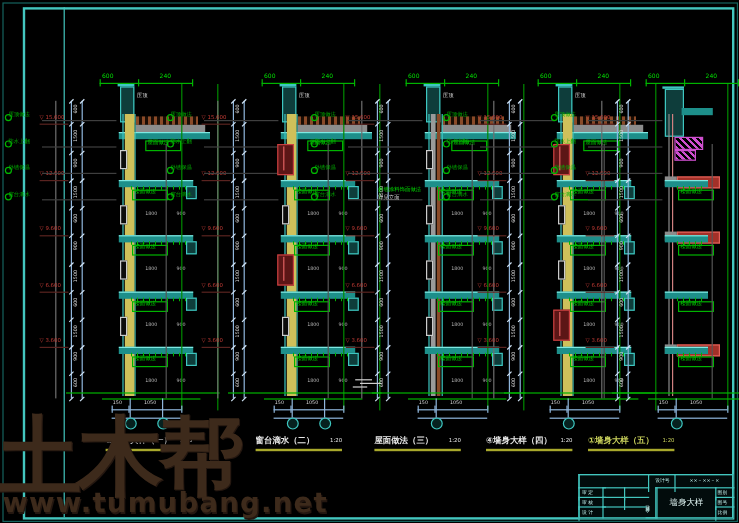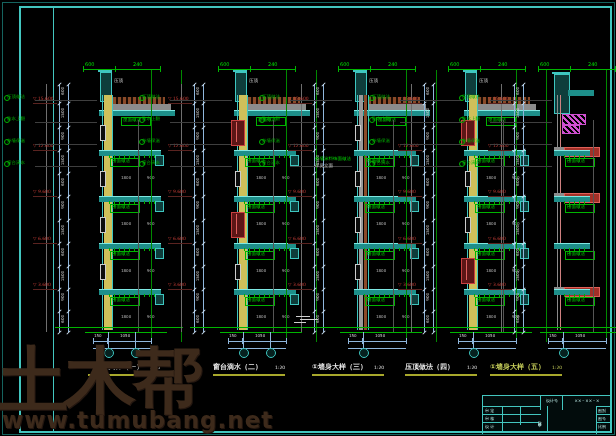--- a/index.html
+++ b/index.html
@@ -412,21 +412,21 @@
       <div class="abs" style="left: 340px; top: 332px; width: 82px; height: 1px; background: rgb(0, 180, 0);"></div>
       <div class="abs" style="left: 348px; top: 341px; width: 58px; height: 1px; background: rgb(143, 182, 220);"></div>
       <div class="abs" style="left: 348px; top: 338px; width: 1px; height: 6px; background: rgb(143, 182, 220);"></div>
       <div class="abs" style="left: 362px; top: 338px; width: 1px; height: 6px; background: rgb(143, 182, 220);"></div>
       <div class="abs" style="left: 406px; top: 338px; width: 1px; height: 6px; background: rgb(143, 182, 220);"></div>
       <div class="abs t" style="left: 349px; top: 334px; color: rgb(216, 216, 216); font-size: 4px;">150</div>
       <div class="abs t" style="left: 375px; top: 334px; color: rgb(216, 216, 216); font-size: 4px;">1050</div>
       <div class="abs" style="left: 348px; top: 348px; width: 58px; height: 1px; background: rgb(143, 182, 220);"></div>
       <div class="abs" style="left: 363px; top: 332px; width: 1px; height: 16px; background: rgb(143, 182, 220);"></div>
       <div class="abs" style="left: 359px; top: 348px; width: 8px; height: 8px; border: 1px solid rgb(62, 198, 192); border-radius: 50%; background: rgb(6, 33, 31);"></div>
-      <div class="abs t" style="left: 312px; top: 364px; color: rgb(232, 232, 232); font-size: 7px; font-weight: bold;">①墙身大样（三）</div>
+      <div class="abs t" style="left: 312px; top: 364px; color: rgb(232, 232, 232); font-size: 7px; font-weight: bold;">屋面做法（三）</div>
       <div class="abs t" style="left: 374px; top: 366px; color: rgb(232, 232, 232); font-size: 4.5px;">1:20</div>
       <div class="abs" style="left: 312px; top: 374px; width: 72px; height: 2px; background: rgb(168, 168, 44);"></div>
       <div class="abs" style="left: 448px; top: 69px; width: 77px; height: 1px; background: rgb(0, 180, 0);"></div>
       <div class="abs" style="left: 448px; top: 66px; width: 1px; height: 6px; background: rgb(0, 180, 0);"></div>
       <div class="abs" style="left: 480px; top: 66px; width: 1px; height: 6px; background: rgb(0, 180, 0);"></div>
       <div class="abs" style="left: 525px; top: 66px; width: 1px; height: 6px; background: rgb(0, 180, 0);"></div>
       <div class="abs t" style="left: 450px; top: 62px; color: rgb(0, 224, 0); font-size: 5px;">600</div>
       <div class="abs t" style="left: 498px; top: 62px; color: rgb(0, 224, 0); font-size: 5px;">240</div>
       <div class="abs" style="left: 424px; top: 84px; width: 1px; height: 248px; background: rgb(143, 182, 220);"></div>
       <div class="abs" style="left: 433px; top: 84px; width: 1px; height: 248px; background: rgb(143, 182, 220);"></div>
@@ -542,21 +542,21 @@
       <div class="abs" style="left: 450px; top: 332px; width: 82px; height: 1px; background: rgb(0, 180, 0);"></div>
       <div class="abs" style="left: 458px; top: 341px; width: 58px; height: 1px; background: rgb(143, 182, 220);"></div>
       <div class="abs" style="left: 458px; top: 338px; width: 1px; height: 6px; background: rgb(143, 182, 220);"></div>
       <div class="abs" style="left: 472px; top: 338px; width: 1px; height: 6px; background: rgb(143, 182, 220);"></div>
       <div class="abs" style="left: 516px; top: 338px; width: 1px; height: 6px; background: rgb(143, 182, 220);"></div>
       <div class="abs t" style="left: 459px; top: 334px; color: rgb(216, 216, 216); font-size: 4px;">150</div>
       <div class="abs t" style="left: 485px; top: 334px; color: rgb(216, 216, 216); font-size: 4px;">1050</div>
       <div class="abs" style="left: 458px; top: 348px; width: 58px; height: 1px; background: rgb(143, 182, 220);"></div>
       <div class="abs" style="left: 473px; top: 332px; width: 1px; height: 16px; background: rgb(143, 182, 220);"></div>
       <div class="abs" style="left: 469px; top: 348px; width: 8px; height: 8px; border: 1px solid rgb(62, 198, 192); border-radius: 50%; background: rgb(6, 33, 31);"></div>
-      <div class="abs t" style="left: 405px; top: 364px; color: rgb(232, 232, 232); font-size: 7px; font-weight: bold;">压顶做法（四）</div>
+      <div class="abs t" style="left: 405px; top: 364px; color: rgb(232, 232, 232); font-size: 7px; font-weight: bold;">④墙身大样（四）</div>
       <div class="abs t" style="left: 467px; top: 366px; color: rgb(232, 232, 232); font-size: 4.5px;">1:20</div>
       <div class="abs" style="left: 405px; top: 374px; width: 72px; height: 2px; background: rgb(168, 168, 44);"></div>
       <div class="abs" style="left: 538px; top: 69px; width: 77px; height: 1px; background: rgb(0, 180, 0);"></div>
       <div class="abs" style="left: 538px; top: 66px; width: 1px; height: 6px; background: rgb(0, 180, 0);"></div>
       <div class="abs" style="left: 570px; top: 66px; width: 1px; height: 6px; background: rgb(0, 180, 0);"></div>
       <div class="abs" style="left: 615px; top: 66px; width: 1px; height: 6px; background: rgb(0, 180, 0);"></div>
       <div class="abs t" style="left: 540px; top: 62px; color: rgb(0, 224, 0); font-size: 5px;">600</div>
       <div class="abs t" style="left: 588px; top: 62px; color: rgb(0, 224, 0); font-size: 5px;">240</div>
       <div class="abs" style="left: 514px; top: 84px; width: 1px; height: 248px; background: rgb(143, 182, 220);"></div>
       <div class="abs" style="left: 523px; top: 84px; width: 1px; height: 248px; background: rgb(143, 182, 220);"></div>
@@ -674,20 +674,21 @@
     <div class="cell" style="left:79px;top:-1px;width:48px;height:11px;padding-top:3px;text-align:center;">××－××－×</div>
     <div class="cell" style="left:-1px;top:10px;width:20px;height:8px;padding:2px 0 0 2px;">审 定</div>
     <div class="cell" style="left:19px;top:10px;width:18px;height:8px;"></div>
     <div class="cell" style="left:37px;top:10px;width:18px;height:8px;padding:2px 0 0 2px;color:#dffdfb;"></div>
     <div class="cell" style="left:-1px;top:18px;width:20px;height:8px;padding:2px 0 0 2px;">审 核</div>
     <div class="cell" style="left:19px;top:18px;width:18px;height:8px;"></div>
     <div class="cell" style="left:37px;top:18px;width:18px;height:8px;padding:2px 0 0 2px;color:#dffdfb;"></div>
     <div class="cell" style="left:-1px;top:26px;width:20px;height:9px;padding:2px 0 0 2px;">设 计</div>
     <div class="cell" style="left:19px;top:26px;width:36px;height:9px;"></div>
     <div class="cell vtext" style="left:55px;top:10px;width:8px;height:25px;padding-left:1px;letter-spacing:1px;">会签栏</div>
+    <div class="cell big" style="left:63px;top:10px;width:50px;height:25px;">墙身大样</div>
     <div class="cell" style="left:113px;top:10px;width:14px;height:8px;padding:2px 0 0 1px;">图别</div>
     <div class="cell" style="left:113px;top:18px;width:14px;height:8px;padding:2px 0 0 1px;">图号</div>
     <div class="cell" style="left:113px;top:26px;width:14px;height:9px;padding:2px 0 0 1px;">比例</div>
   </div>
 
   <div id="wm-logo" class="t">土木帮</div>
   <div id="wm-url" class="t">www.tumubang.net</div>
 </div>
 
 </body></html>

